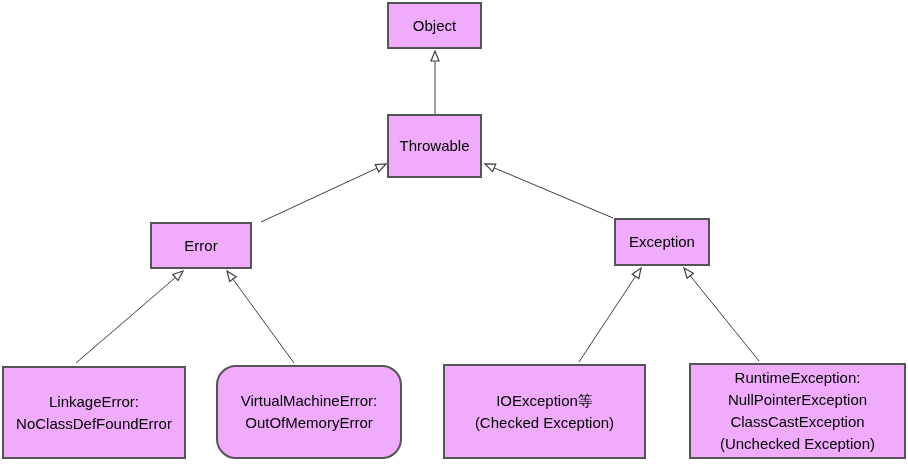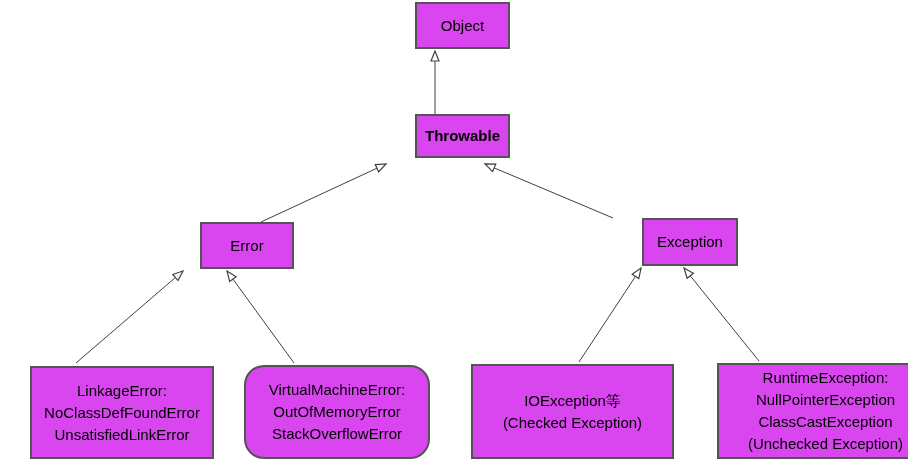--- a/index.html
+++ b/index.html
@@ -17,40 +17,39 @@
   .connectors {
     position: absolute;
     left: 0;
     top: 0;
     width: 908px;
     height: 464px;
   }
 
   .node {
     position: absolute;
-    background: #d946ef;
+    background: #f0abfc;
     border: 2px solid #545454;
     display: flex;
     flex-direction: column;
     align-items: center;
     justify-content: center;
     text-align: center;
     font-size: 15px;
     line-height: 22px;
     color: #000000;
     white-space: nowrap;
-    margin-left: 28px;
   }
 
   .node span { display: block; }
 
   
   .node-object    { left: 387px; top:   2px; width: 95px;  height: 47px; }
-  .node-throwable { left: 387px; top: 114px; width: 95px;  height: 44px; font-weight: bold; }
-  .node-error     { left: 172px; top: 222px; width: 94px;  height: 47px; }
+  .node-throwable { left: 387px; top: 114px; width: 95px;  height: 64px; }
+  .node-error     { left: 150px; top: 222px; width: 102px;  height: 47px; }
   .node-exception { left: 614px; top: 218px; width: 96px;  height: 48px; text-align: center; }
 
   
   .node-linkage   { left:   2px; top: 366px; width: 184px; height: 93px; }
   .node-vm        { left: 216px; top: 365px; width: 186px; height: 94px; border-radius: 20px; }
   .node-io        { left: 443px; top: 364px; width: 203px; height: 95px; }
   .node-runtime   { left: 689px; top: 363px; width: 217px; height: 96px; }
 </style>
 </head>
 <body>
@@ -85,27 +84,25 @@
     <span>Error</span>
   </div>
 
   <div class="node node-exception">
     <span>Exception</span>
   </div>
 
   <div class="node node-linkage">
     <span>LinkageError:</span>
     <span>NoClassDefFoundError</span>
-    <span>UnsatisfiedLinkError</span>
   </div>
 
   <div class="node node-vm">
     <span>VirtualMachineError:</span>
     <span>OutOfMemoryError</span>
-    <span>StackOverflowError</span>
   </div>
 
   <div class="node node-io">
     <span>IOException等</span>
     <span>(Checked Exception)</span>
   </div>
 
   <div class="node node-runtime">
     <span>RuntimeException:</span>
     <span>NullPointerException</span>

